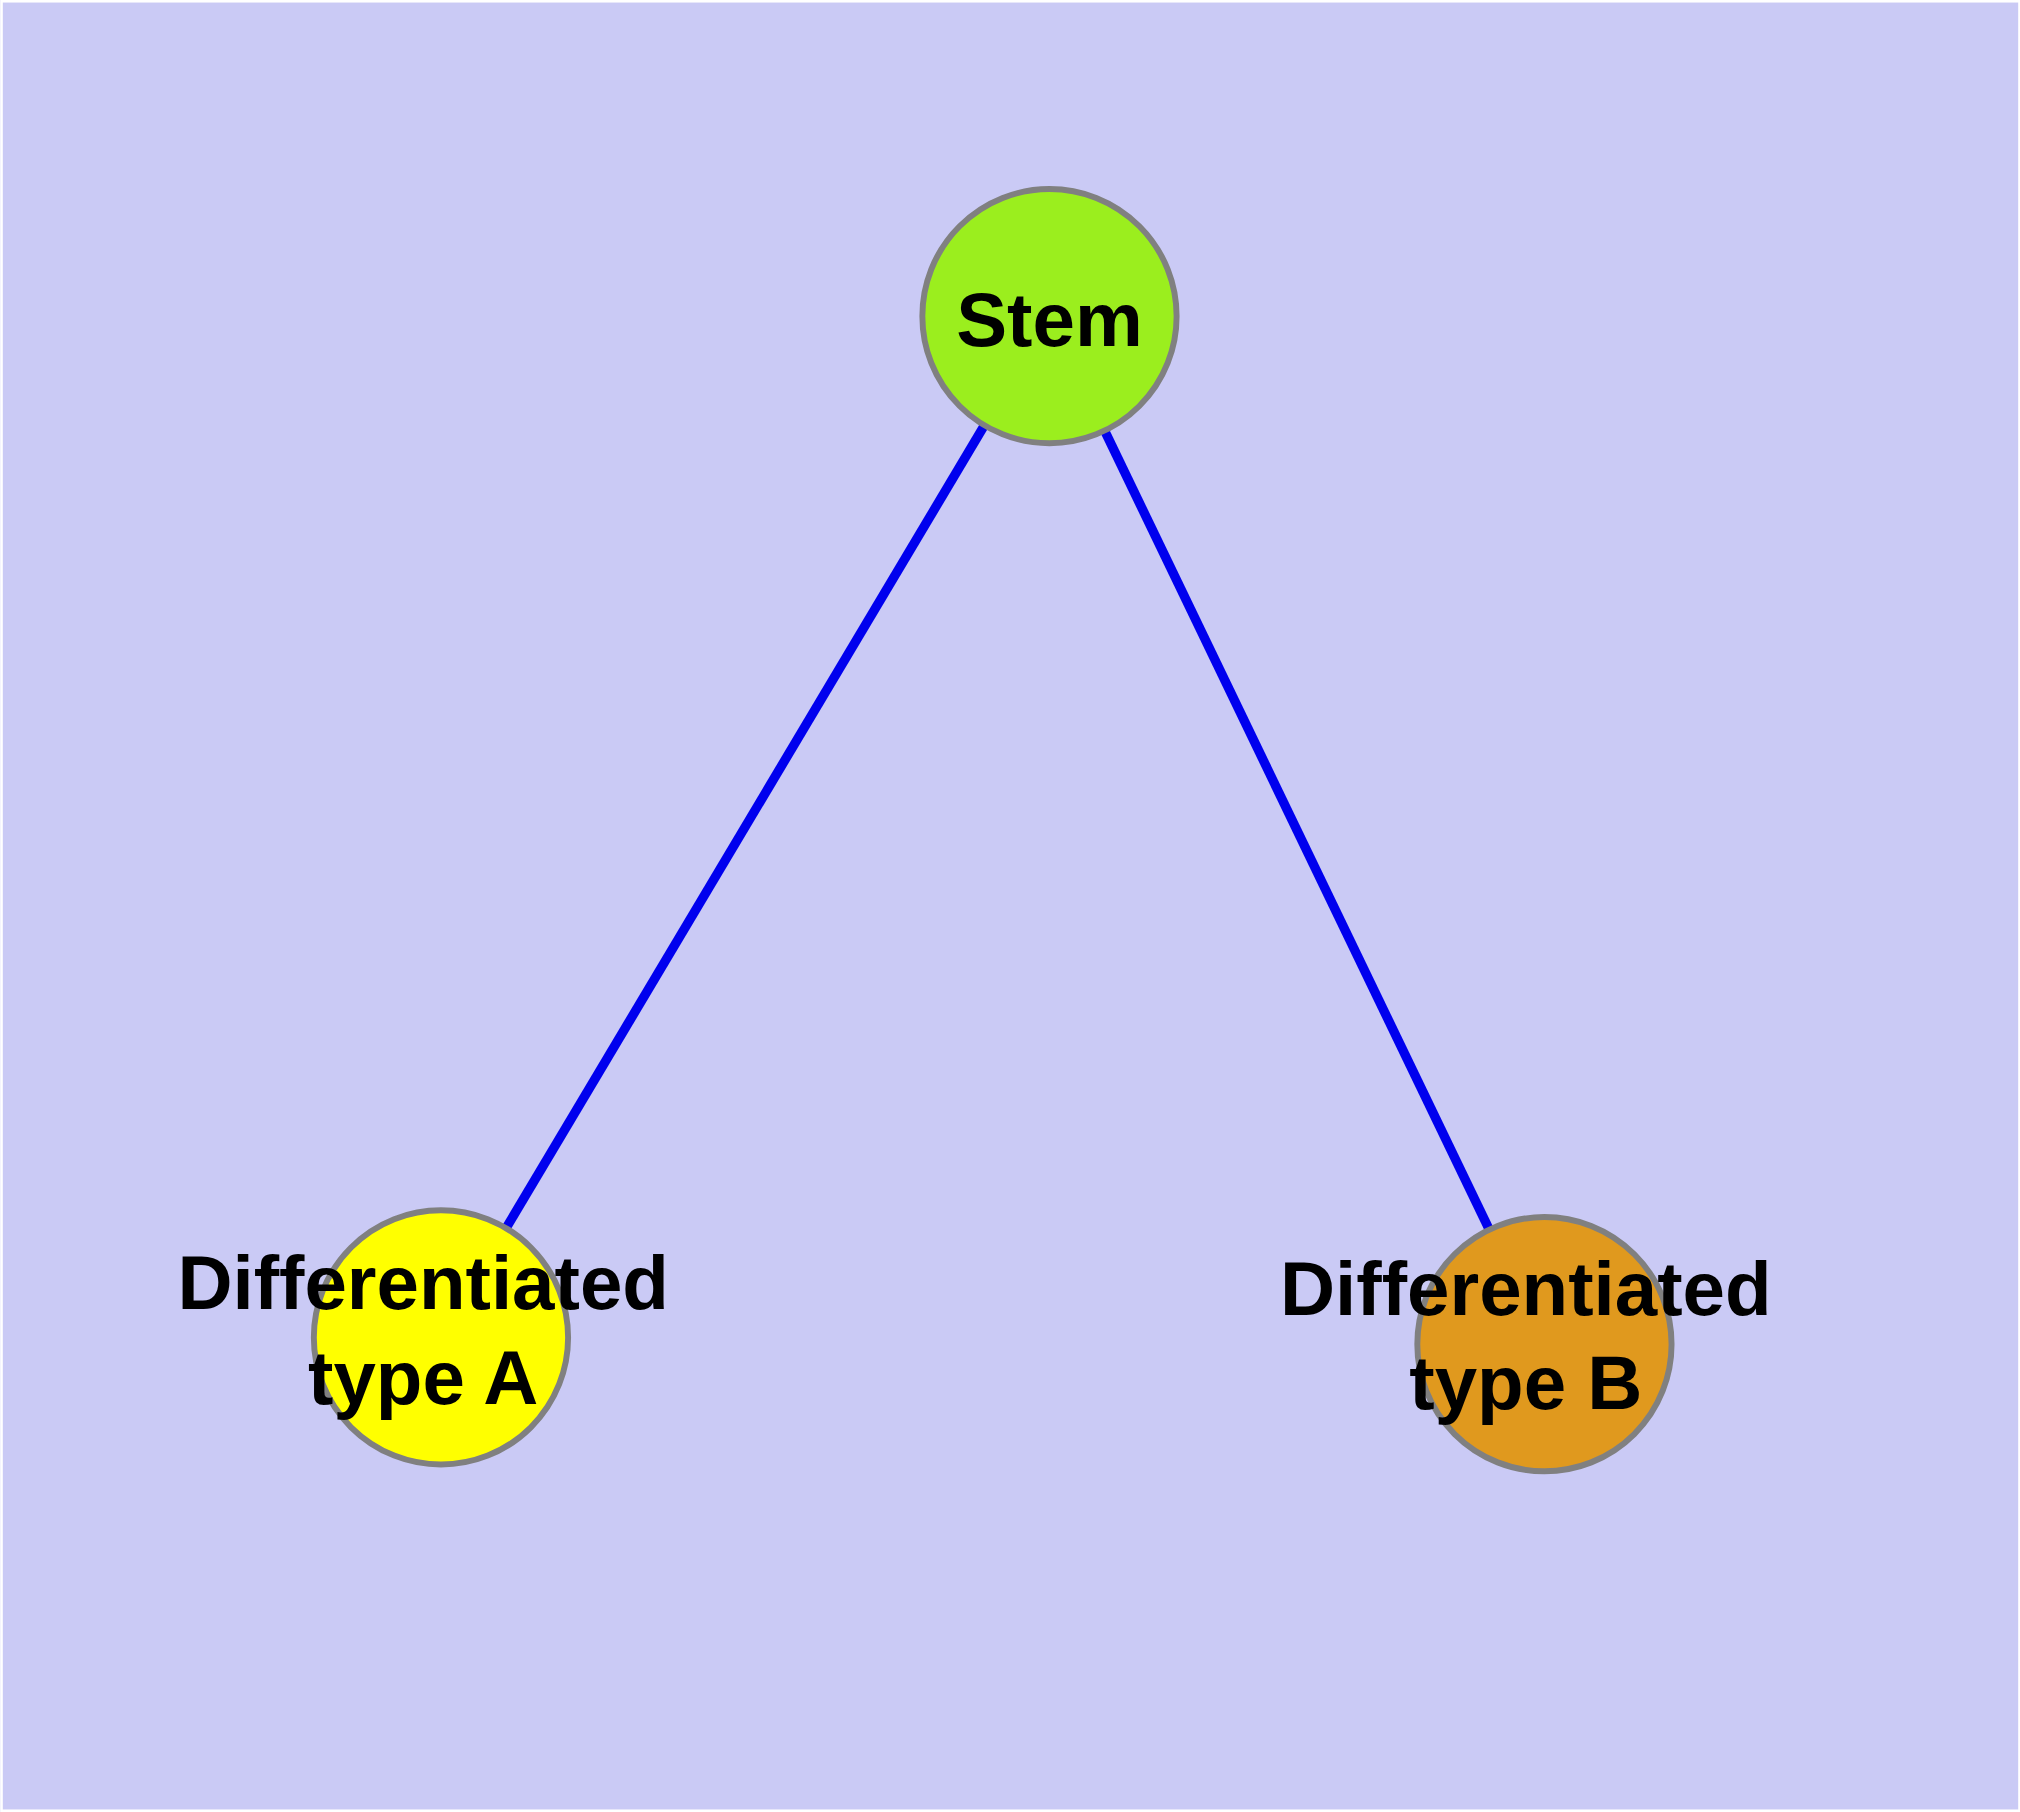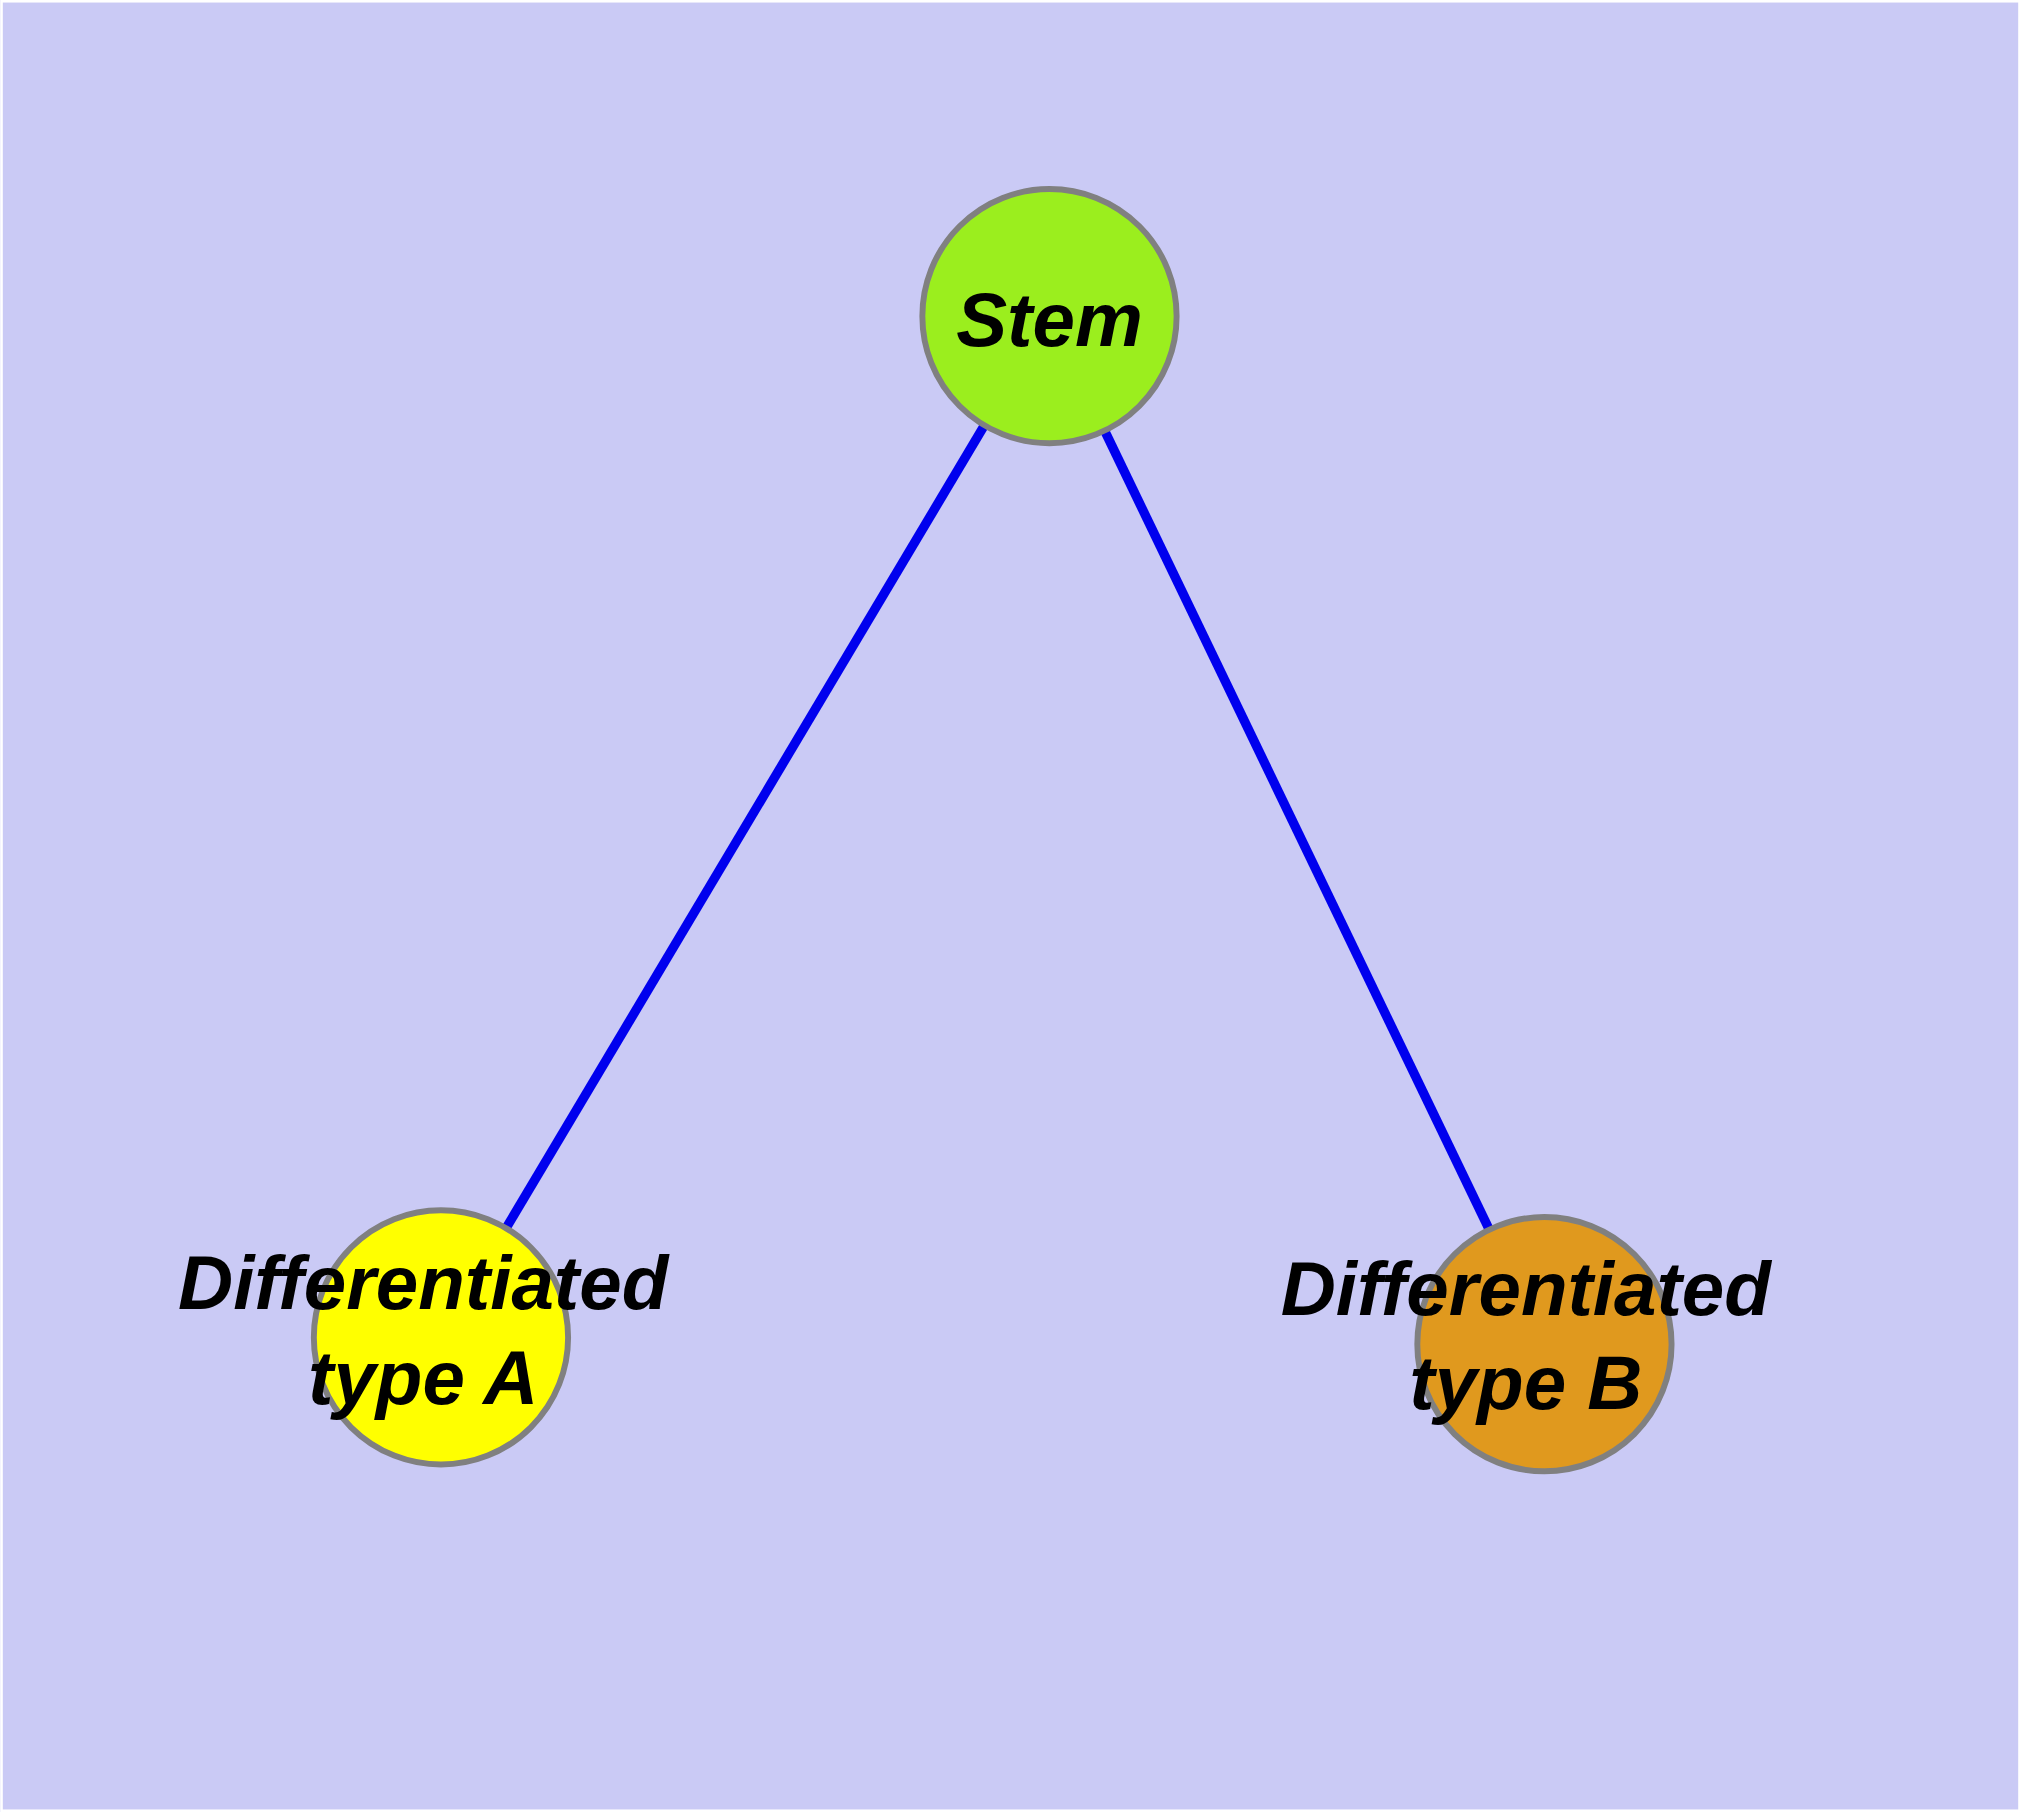--- a/index.html
+++ b/index.html
@@ -9,21 +9,20 @@
   body {
     width: 2021px;
     height: 1812px;
     overflow: hidden;
     font-family: "Liberation Sans", sans-serif;
   }
   .canvas-wrap {
     position: relative;
     width: 2021px;
     height: 1812px;
-    font-style: italic;
   }
   svg.diagram {
     display: block;
     width: 2021px;
     height: 1812px;
   }
   .edge-line {
     fill: none;
     stroke-width: 11px;
     stroke-linecap: butt;

